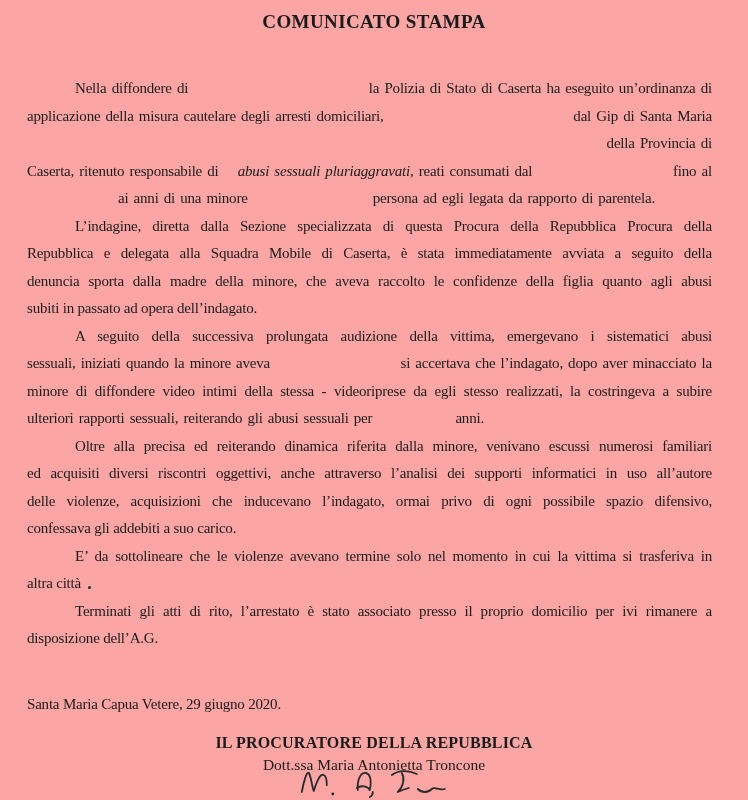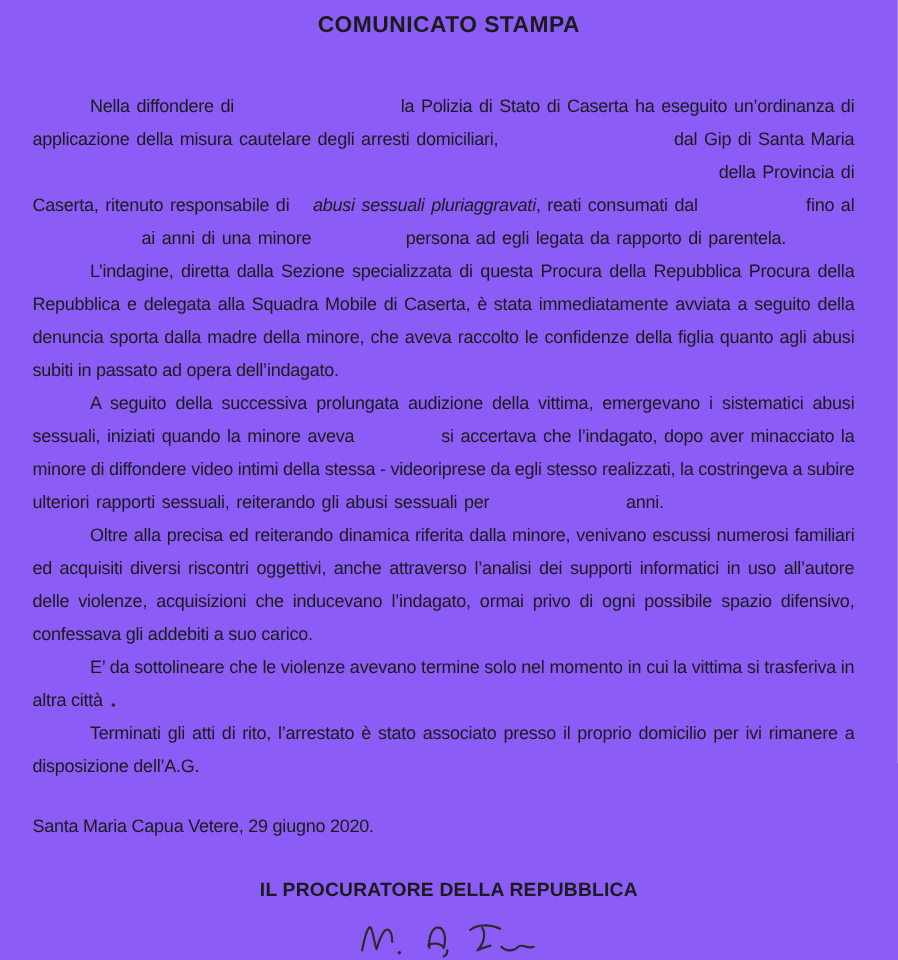--- a/index.html
+++ b/index.html
@@ -1,21 +1,21 @@
 <!DOCTYPE html>
 <html><head>
 <meta charset="utf-8">
 <style>
   html,body{margin:0;padding:0;}
   .page{
     position:relative;
     width:748px;height:800px;
-    background:#8b5cf6;
+    background:#fca5a5;
     overflow:hidden;
-    font-family:Liberation Sans, sans-serif;
+    font-family:Liberation Serif, serif;
     color:#1b1b1b;
   }
   .title{
     position:absolute;top:11px;left:0;right:0;
     text-align:center;
     font-size:19px;font-weight:bold;letter-spacing:.4px;
   }
   .bodyblock{
     position:absolute;left:27px;right:36px;top:75px;
   }
@@ -24,28 +24,28 @@
     font-size:15px;letter-spacing:-0.2px;
     white-space:nowrap;
     overflow:visible;
   }
   .just{text-align:justify;text-align-last:justify;}
   .ind{padding-left:48px;}
   .gline{display:flex;align-items:baseline;}
   .gline .seg{white-space:nowrap;word-spacing:1.6px;}
   .gap-flex{flex:1 1 auto;min-width:40px;}
   .l5{padding-left:91px;padding-right:57px;}
-  .fixedgap{margin-left:114px;}
+  .fixedgap{margin-left:83px;}
   i{font-style:italic;margin-left:14px;}
   .stray-mark{
     display:inline-block;width:3px;height:3px;border-radius:50%;
     background:#2a2a2a;margin-left:7px;vertical-align:baseline;
     transform:translateY(1px);
   }
-  .dateline{margin-top:22px;}
+  .dateline{margin-top:38px;}
   .sig-role{
     position:absolute;top:734px;left:0;right:0;
     text-align:center;font-weight:bold;font-size:16px;letter-spacing:.2px;
   }
   .sig-name{
     position:absolute;top:756px;left:0;right:0;
     text-align:center;font-size:15.5px;
   }
   .sig-svg{
     position:absolute;top:765px;left:50%;
@@ -114,20 +114,21 @@
     </div>
 
     <div class="ln just ind">Terminati gli atti di rito, l’arrestato è stato associato presso il proprio domicilio per ivi rimanere a</div>
     <div class="ln">disposizione dell’A.G.</div>
 
     <div class="ln dateline">Santa Maria Capua Vetere, 29 giugno 2020.</div>
 
   </div>
 
   <div class="sig-role">IL PROCURATORE DELLA REPUBBLICA</div>
+  <div class="sig-name">Dott.ssa Maria Antonietta Troncone</div>
 
   <svg class="sig-svg" width="170" height="34" viewBox="0 0 170 34" fill="none" stroke="#2a2a2a" stroke-width="1.8" stroke-linecap="round" stroke-linejoin="round">
 
     <path d="M6,27 C8,16 11,6 13,8 C15,10 16,21 18,26 C20,19 24,8 28,10 C30,11 31,16 31,20"></path>
     <circle cx="37" cy="29" r="1.4" fill="#2a2a2a" stroke="none"></circle>
 
     <path d="M62,25 C61,15 65,7 70,8 C75,9 76,17 74,25 C72,21 65,20 61,23"></path>
     <path d="M77,27 C77,29 76,31 74,32"></path>
 
     <path d="M96,10 C102,5 113,5 121,9"></path>

